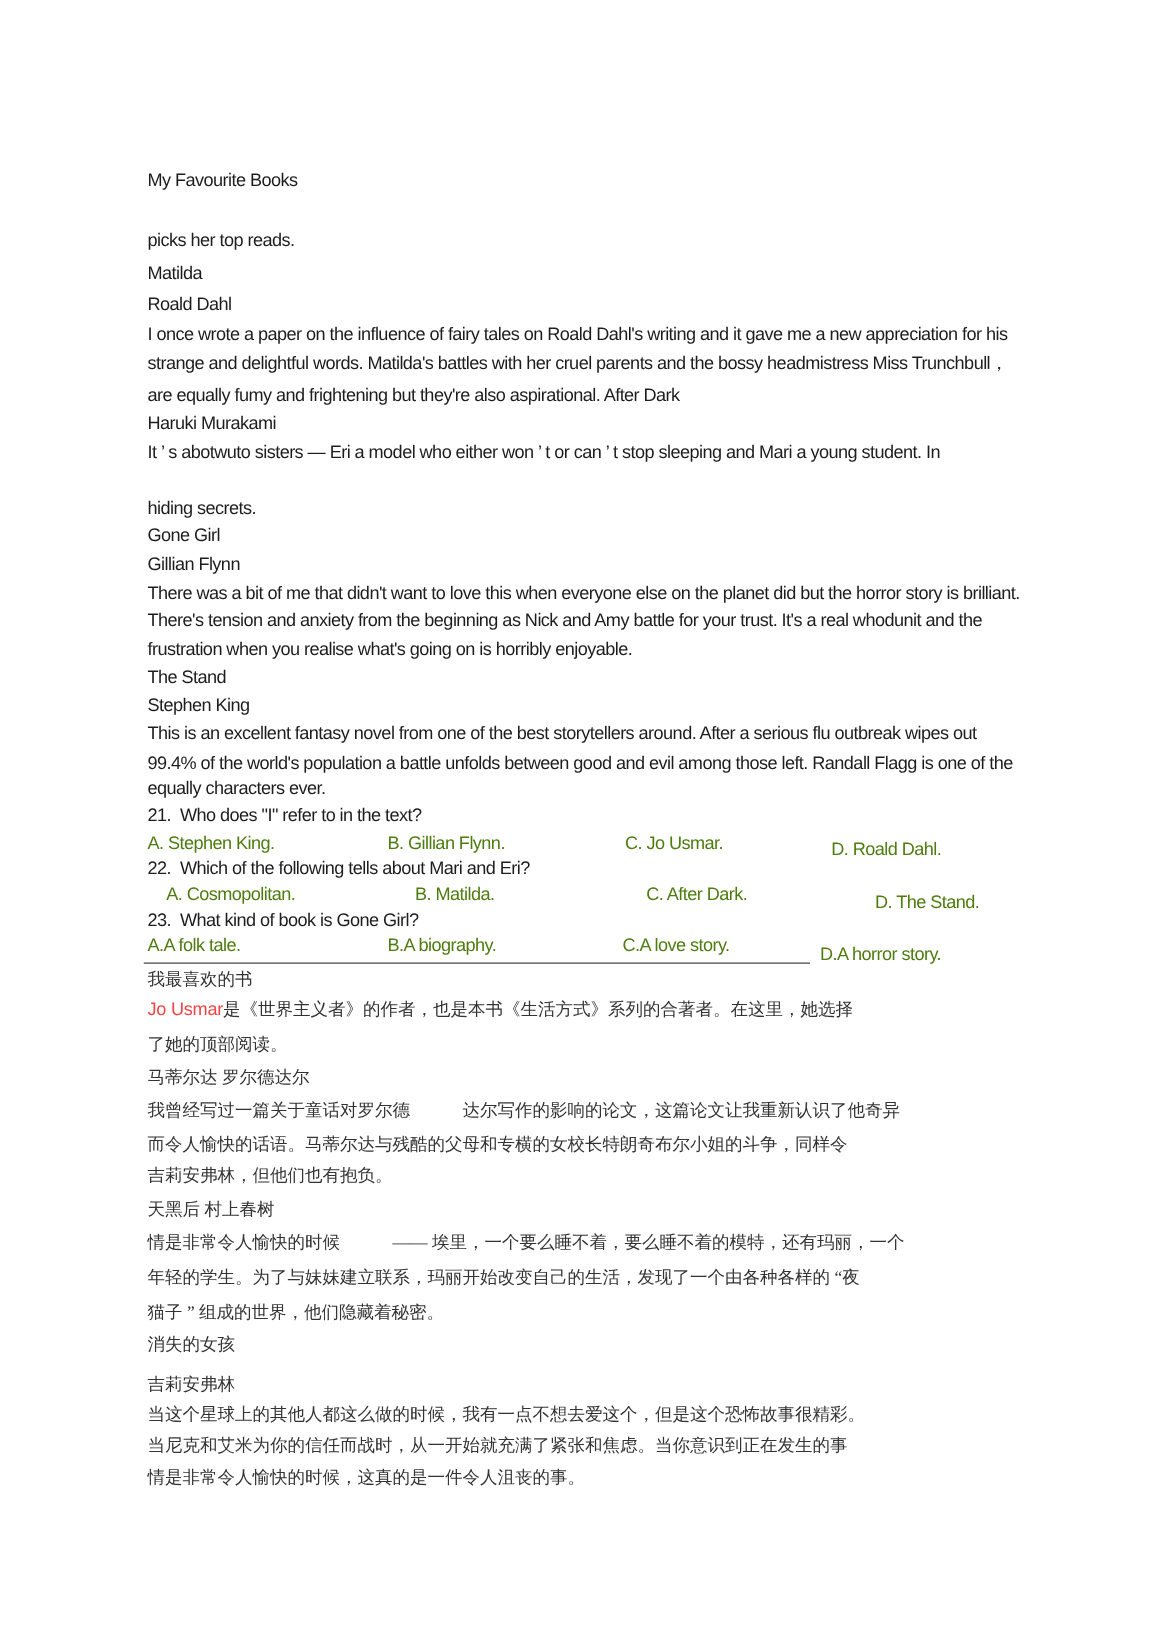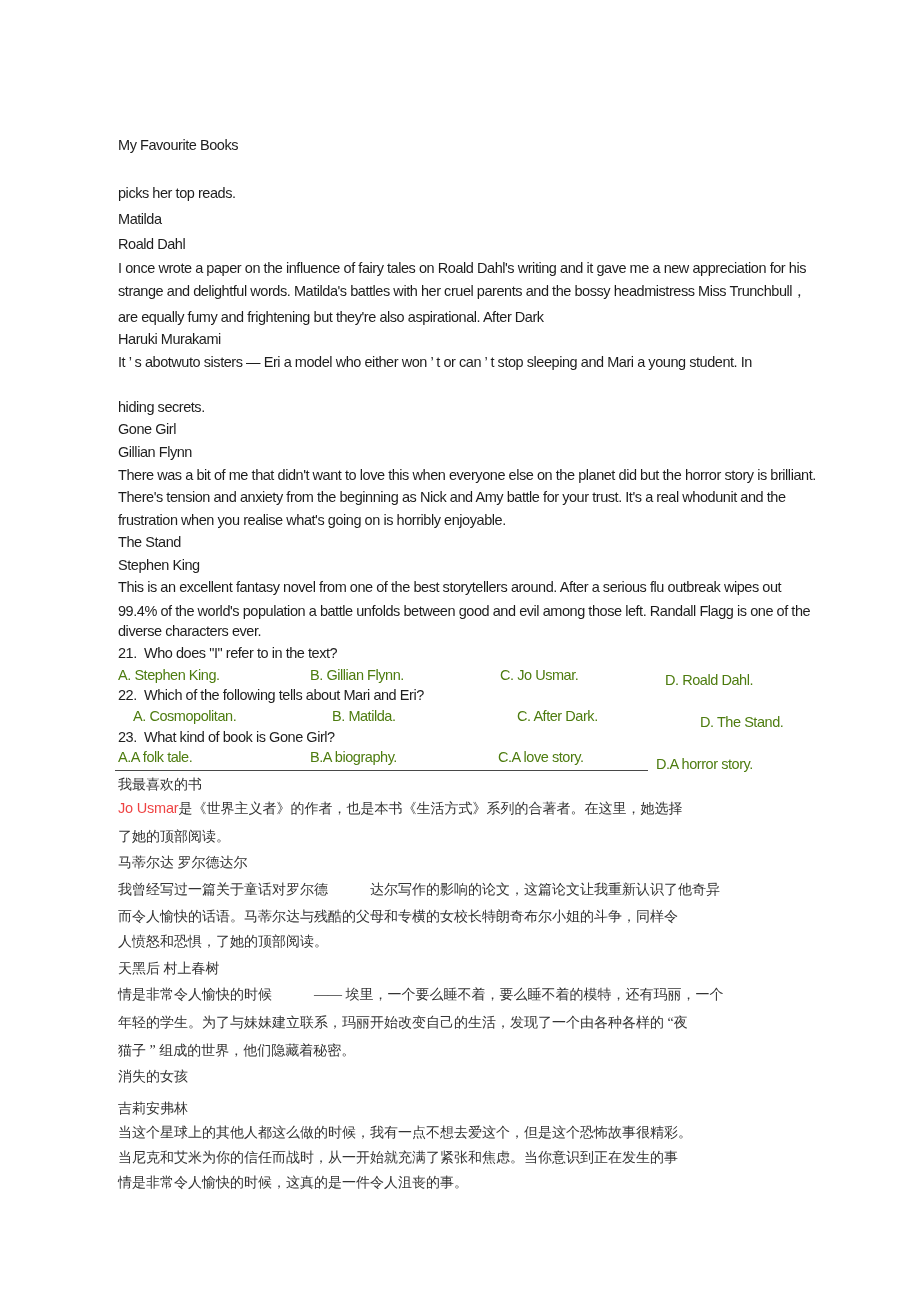--- a/index.html
+++ b/index.html
@@ -77,21 +77,21 @@
   <div class="ln en" style="top:398px">hiding secrets.</div>
   <div class="ln en" style="top:420px">Gone Girl</div>
   <div class="ln en" style="top:443px">Gillian Flynn</div>
   <div class="ln en" style="top:466px">There was a bit of me that didn't want to love this when everyone else on the planet did but the horror story is brilliant.</div>
   <div class="ln en" style="top:488px">There's tension and anxiety from the beginning as Nick and Amy battle for your trust. It's a real whodunit and the</div>
   <div class="ln en" style="top:511px">frustration when you realise what's going on is horribly enjoyable.</div>
   <div class="ln en" style="top:533px">The Stand</div>
   <div class="ln en" style="top:556px">Stephen King</div>
   <div class="ln en" style="top:578px">This is an excellent fantasy novel from one of the best storytellers around. After a serious flu outbreak wipes out</div>
   <div class="ln en" style="top:602px">99.4% of the world's population a battle unfolds between good and evil among those left. Randall Flagg is one of the</div>
-  <div class="ln en" style="top:622px">diverse characters ever.</div>
+  <div class="ln en" style="top:622px">equally characters ever.</div>
 
   <div class="ln en" style="top:644px">21.  Who does "I" refer to in the text?</div>
   <div>
     <span class="opt" style="top:667px;left:118px">A. Stephen King.</span>
     <span class="opt" style="top:667px;left:310px">B. Gillian Flynn.</span>
     <span class="opt" style="top:667px;left:500px">C. Jo Usmar.</span>
     <span class="opt" style="top:672px;left:665px">D. Roald Dahl.</span>
   </div>
 
   <div class="ln en" style="top:686px">22.  Which of the following tells about Mari and Eri?</div>
@@ -111,21 +111,21 @@
   </div>
 
   <div class="divider" style="top:770px;left:115px;width:533px"></div>
 
   <div class="ln cn" style="top:776px">我最喜欢的书</div>
   <div class="ln cn" style="top:799px"><span class="latin-inline">Jo Usmar</span><span>是《世界主义者》的作者，也是本书《生活方式》系列的合著者。在这里，她选择</span></div>
   <div class="ln cn" style="top:828px">了她的顶部阅读。</div>
   <div class="ln cn" style="top:854px">马蒂尔达 罗尔德达尔</div>
   <div class="ln cn" style="top:881px">我曾经写过一篇关于童话对罗尔德　　　达尔写作的影响的论文，这篇论文让我重新认识了他奇异</div>
   <div class="ln cn" style="top:908px">而令人愉快的话语。马蒂尔达与残酷的父母和专横的女校长特朗奇布尔小姐的斗争，同样令</div>
-  <div class="ln cn" style="top:933px">人愤怒和恐惧，了她的顶部阅读。</div>
+  <div class="ln cn" style="top:933px">吉莉安弗林，但他们也有抱负。</div>
   <div class="ln cn" style="top:960px">天黑后 村上春树</div>
   <div class="ln cn" style="top:986px">情是非常令人愉快的时候　　　—— 埃里，一个要么睡不着，要么睡不着的模特，还有玛丽，一个</div>
   <div class="ln cn" style="top:1014px">年轻的学生。为了与妹妹建立联系，玛丽开始改变自己的生活，发现了一个由各种各样的 “夜</div>
   <div class="ln cn" style="top:1042px">猫子 ” 组成的世界，他们隐藏着秘密。</div>
   <div class="ln cn" style="top:1068px">消失的女孩</div>
   <div class="ln cn" style="top:1100px">吉莉安弗林</div>
   <div class="ln cn" style="top:1124px">当这个星球上的其他人都这么做的时候，我有一点不想去爱这个，但是这个恐怖故事很精彩。</div>
   <div class="ln cn" style="top:1149px">当尼克和艾米为你的信任而战时，从一开始就充满了紧张和焦虑。当你意识到正在发生的事</div>
   <div class="ln cn" style="top:1174px">情是非常令人愉快的时候，这真的是一件令人沮丧的事。</div>
 

